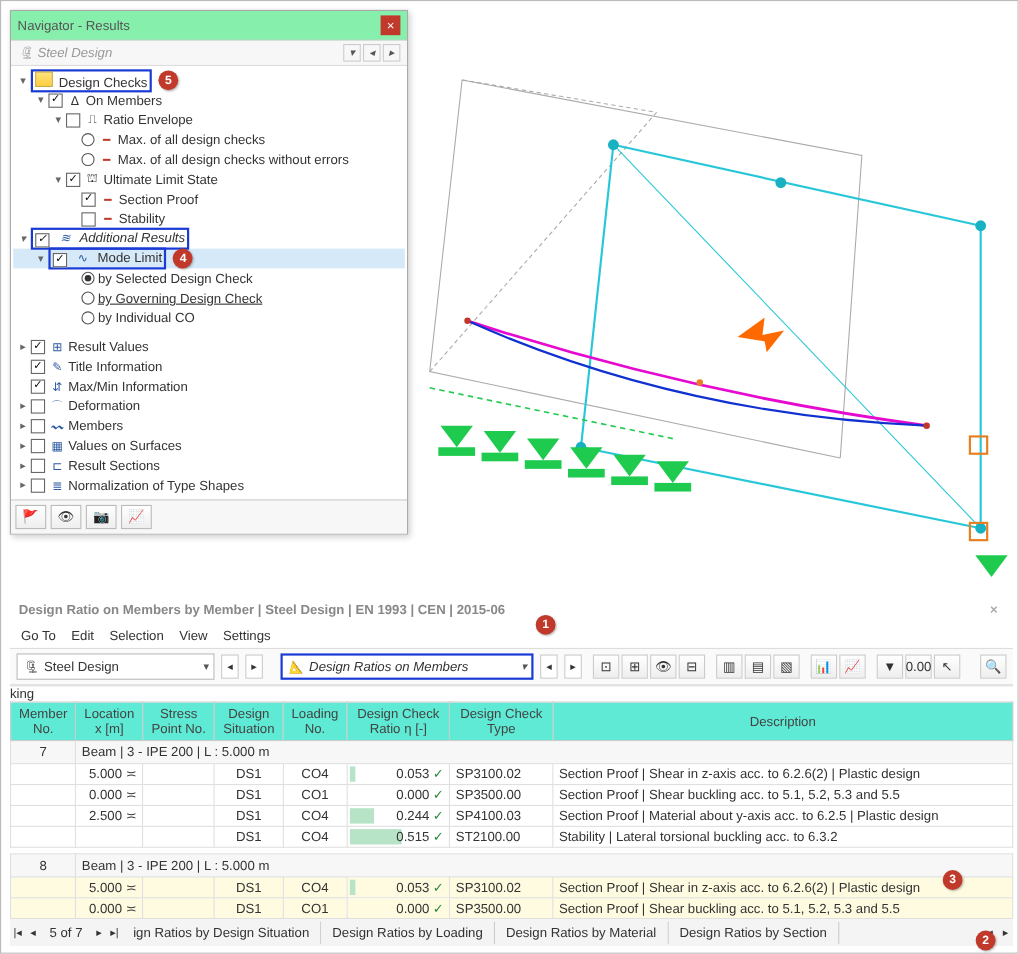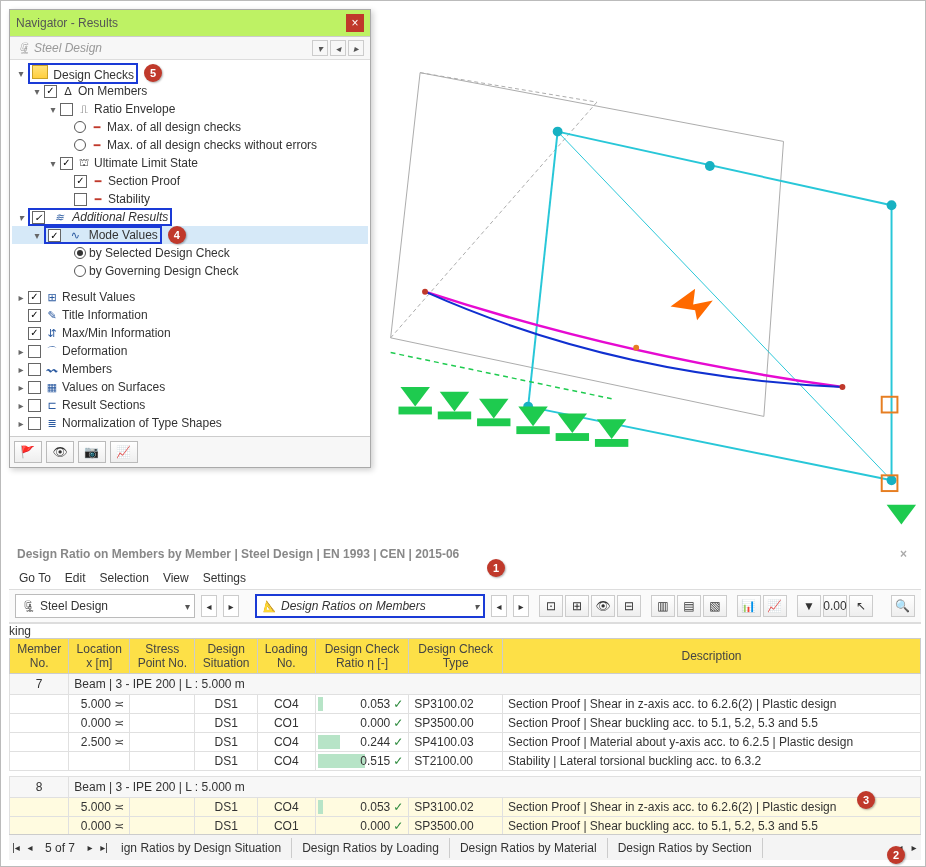--- a/index.html
+++ b/index.html
@@ -1,20 +1,20 @@
 <!DOCTYPE html>
 <html><head>
 <meta charset="utf-8">
 <style>
   * { box-sizing: border-box; margin: 0; padding: 0; }
   body { font-family: "Segoe UI", Tahoma, sans-serif; font-size: 12px; color: #333; background: #fff; width: 926px; height: 867px; position: relative; overflow: hidden; border:1px solid #bbb;}
   
   
   .navigator { position: absolute; left: 8px; top: 8px; width: 362px; background: #fff; border: 1px solid #aaa; box-shadow: 2px 2px 6px rgba(0,0,0,0.2); z-index: 10; }
-  .nav-title { display: flex; align-items: center; justify-content: space-between; padding: 4px 6px; background: #bef264; border-bottom: 1px solid #ccc; font-size: 12px; color: #555; }
+  .nav-title { display: flex; align-items: center; justify-content: space-between; padding: 4px 6px; background: #86efac; border-bottom: 1px solid #ccc; font-size: 12px; color: #555; }
   .nav-close { width: 18px; height: 18px; background: #c0392b; color: #fff; display: flex; align-items: center; justify-content: center; font-size: 12px; cursor: pointer; }
   .nav-sub { display: flex; align-items: center; padding: 3px 6px; background: #f7f7f7; border-bottom: 1px solid #ddd; font-size: 12px; color: #999; font-style: italic; }
   .nav-sub-arrows { margin-left: auto; display: flex; gap:2px;}
   .nav-sub-arrows span { width:16px; height:16px; border:1px solid #ccc; display:flex;align-items:center;justify-content:center; font-size:10px; color:#555;}
   .tree { padding: 4px 2px 4px 2px; max-height: 440px; overflow: auto; }
   .tree-row { display: flex; align-items: center; height: 18px; white-space: nowrap; }
   .tree-row.selected { background: #d6e9f8; }
   .exp { display:inline-flex; align-items:center; justify-content:center; width:14px; font-size:10px; color:#666; cursor:pointer;}
   .exp.coll::before { content:"▸"; }
   .exp.open::before { content:"▾"; }
@@ -44,21 +44,21 @@
   .combo .ico { width:18px; }
   .combo .dd { margin-left:auto; font-size:10px; color:#555; padding-left:6px;}
   .combo.main { width:180px;}
   .combo.big { width:230px; border:2px solid #1a3ad6; color:#333; font-style:italic;}
   .nav-arr { width:16px; height:22px; border:1px solid #ccc; display:flex;align-items:center;justify-content:center; font-size:10px; background:#fff;}
   .tbtn { width:24px; height:22px; border:1px solid #ccc; background:linear-gradient(#fff,#eee); display:flex;align-items:center;justify-content:center; font-size:12px;}
   .tb-group { display:flex; gap:2px; margin-left:4px;}
   
   .grid { flex:1; overflow:auto; position:relative; border-top:1px solid #ddd;}
   table { border-collapse:collapse; width:100%; font-size:12px;}
-  th { background:#fde047; border:1px solid #ccc; padding:3px 4px; font-weight:normal; color:#444; text-align:center; white-space:nowrap;}
+  th { background:#5eead4; border:1px solid #ccc; padding:3px 4px; font-weight:normal; color:#444; text-align:center; white-space:nowrap;}
   td { border:1px solid #e0e0e0; padding:2px 5px; white-space:nowrap;}
   td.num { text-align:right;}
   td.ctr { text-align:center;}
   .grp-row td { background:#f7f7f7; font-weight:normal; color:#333; padding:3px 5px;}
   .ratio-cell { position:relative;}
   .ratio-bar { position:absolute; left:2px; top:2px; bottom:2px; background:#b7e4c7;}
   .ratio-txt { position:relative; display:flex; justify-content:flex-end; align-items:center;}
   .chk-green { color:#2e8b3e; margin-left:3px;}
   .row-yl td { background:#fffbe0;}
   
@@ -143,31 +143,35 @@
         <span class="cb on"></span>
         <span class="ico blue">≋</span>
         <span>Additional Results</span>
       </span>
     </div>
     <div class="tree-row selected" style="padding-left:18px;">
       <span class="exp open"></span>
       <span class="hl">
         <span class="cb on"></span>
         <span class="ico blue">∿</span>
-        <span>Mode Values</span>
+        <span>Mode Limit</span>
       </span>
       <span class="badge">4</span>
     </div>
     <div class="tree-row" style="padding-left:62px;">
       <span class="radio on"></span>
       <span>by Selected Design Check</span>
     </div>
-    <div class="tree-row" style="padding-left:62px;">
+    <div class="tree-row" style="padding-left:62px;text-decoration:underline;">
       <span class="radio"></span>
       <span>by Governing Design Check</span>
+    </div>
+    <div class="tree-row" style="padding-left:62px;">
+      <span class="radio"></span>
+      <span>by Individual CO</span>
     </div>
     <div style="height:8px;"></div>
     <div class="tree-row" style="padding-left:2px;">
         <span class="exp coll"></span>
         <span class="cb on"></span>
         <span class="ico blue">⊞</span>
         <span>Result Values</span>
       </div>
     <div class="tree-row" style="padding-left:16px;">
         <span class="cb on"></span>

